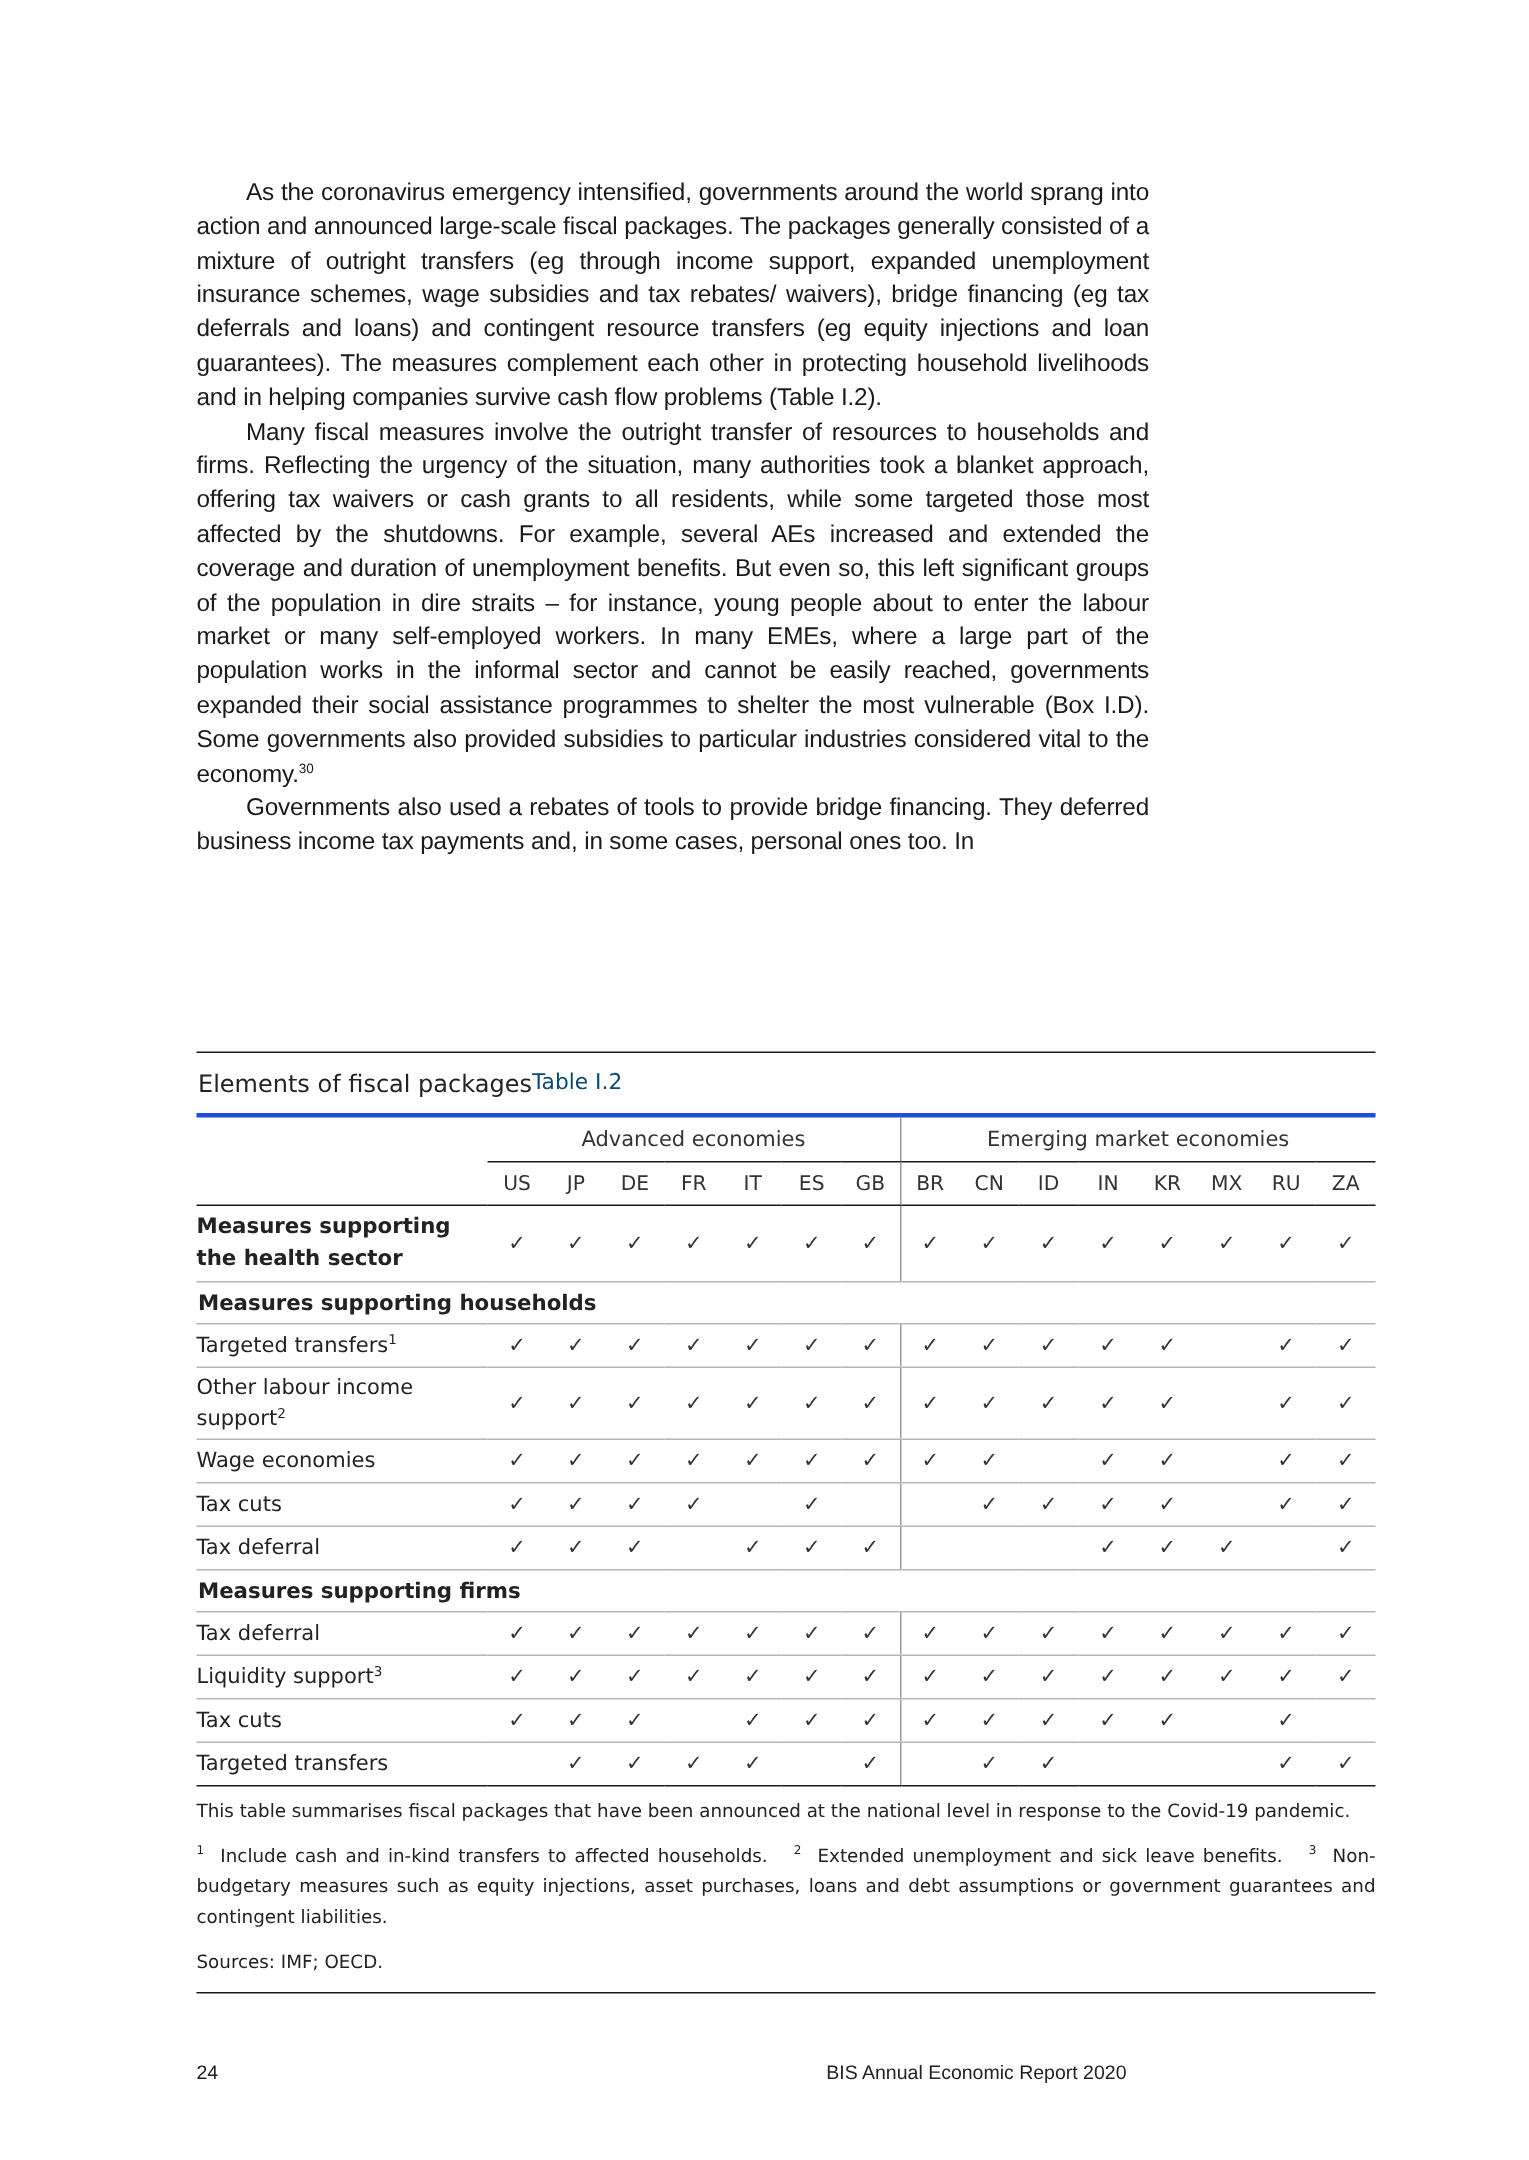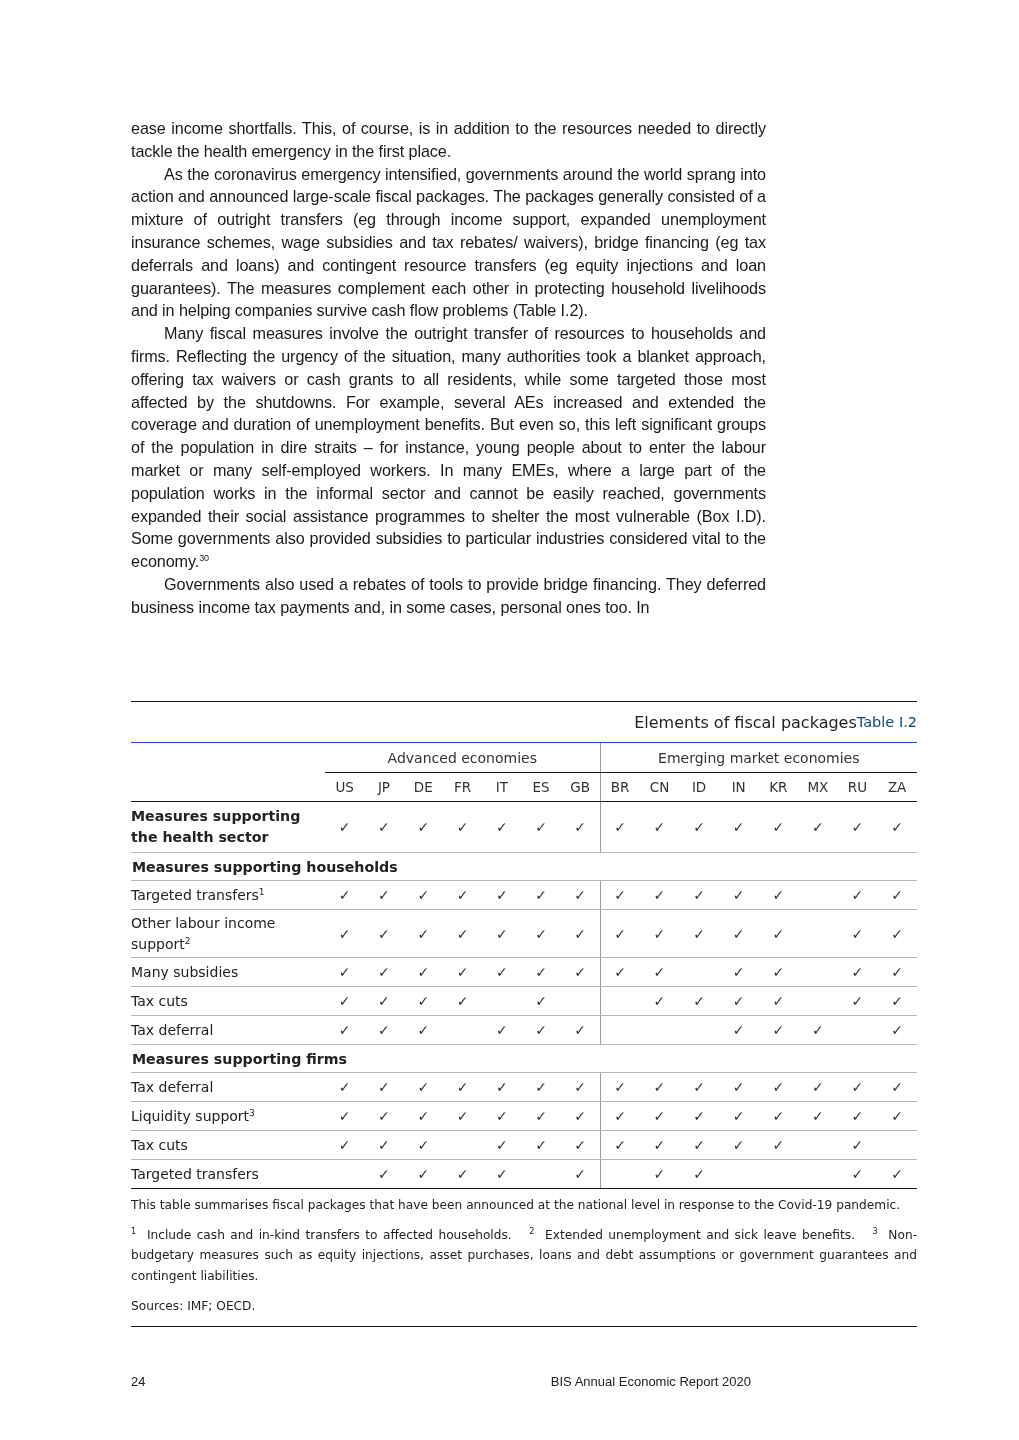--- a/index.html
+++ b/index.html
@@ -16,22 +16,22 @@
   }
   .body-text p { margin: 0; }
   .body-text p.indent { text-indent: 33px; }
   .body-text sup { font-size: 9px; line-height: 0; vertical-align: 6px; }
 
   .table-block {
     position: absolute; left: 131px; top: 701px; width: 786px;
     border-top: 1px solid #1a1a1a;
   }
   .tbl-title-row {
-    display: flex; justify-content: flex-end; align-items: center;
-    height: 40px; border-bottom: 1px solid #1d4ed8;
+    display: flex; justify-content: flex-start; align-items: center;
+    height: 40px; border-bottom: 3px solid #1d4ed8;
     font-family: "DejaVu Sans", sans-serif;
   }
   .tbl-title { font-size: 16px; color: #222; padding-left: 1px; }
   .tbl-num { font-size: 14.5px; color: #0c4a6e; }
 
   table.fiscal {
     border-collapse: collapse; width: 786px; table-layout: fixed;
     font-family: "DejaVu Sans", sans-serif; font-size: 13.5px; color: #222;
   }
   table.fiscal col.label { width: 194px; }
@@ -73,21 +73,20 @@
   }
   .footer-right {
     position: absolute; right: 268px; top: 1374px;
     font-family: "Liberation Sans", sans-serif; font-size: 13px; color: #222;
   }
 </style>
 </head>
 <body>
 
 <div class="body-text">
-  <p>ease income shortfalls. This, of course, is in addition to the resources needed to directly tackle the health emergency in the first place.</p>
   <p class="indent">As the coronavirus emergency intensified, governments around the world sprang into action and announced large-scale fiscal packages. The packages generally consisted of a mixture of outright transfers (eg through income support, expanded unemployment insurance schemes, wage subsidies and tax rebates/ waivers), bridge financing (eg tax deferrals and loans) and contingent resource transfers (eg equity injections and loan guarantees). The measures complement each other in protecting household livelihoods and in helping companies survive cash flow problems (Table I.2).</p>
   <p class="indent"><span>Many fiscal measures involve the outright transfer of resources to households and firms. Reflecting the urgency of the situation, many authorities took a blanket approach, offering tax waivers or cash grants to all residents, while some targeted those most affected by the shutdowns. For example, several AEs increased and extended the coverage and duration of unemployment benefits. But even so, this left significant groups of the population in dire straits – for instance, young people about to enter the labour market or many self-employed workers. In many EMEs, where a large part of the population works in the informal sector and cannot be easily reached, governments expanded their social assistance programmes to shelter the most vulnerable (Box I.D). Some governments also provided subsidies to particular industries considered vital to the economy.</span><sup>30</sup></p>
   <p class="indent">Governments also used a rebates of tools to provide bridge financing. They deferred business income tax payments and, in some cases, personal ones too. In</p>
 </div>
 
 <div class="table-block">
   <div class="tbl-title-row">
     <span class="tbl-title">Elements of fiscal packages</span>
     <span class="tbl-num">Table I.2</span>
   </div>
@@ -188,21 +187,21 @@
           <td class="mark divider"><span>✓</span></td>
           <td class="mark"><span>✓</span></td>
           <td class="mark"><span>✓</span></td>
           <td class="mark"><span>✓</span></td>
           <td class="mark"><span>✓</span></td>
           <td class="mark"></td>
           <td class="mark"><span>✓</span></td>
           <td class="mark"><span>✓</span></td>
         </tr>
         <tr class="r1">
-          <td class="rlabel"><span>Many subsidies</span></td>
+          <td class="rlabel"><span>Wage economies</span></td>
           <td class="mark"><span>✓</span></td>
           <td class="mark"><span>✓</span></td>
           <td class="mark"><span>✓</span></td>
           <td class="mark"><span>✓</span></td>
           <td class="mark"><span>✓</span></td>
           <td class="mark"><span>✓</span></td>
           <td class="mark"><span>✓</span></td>
           <td class="mark divider"><span>✓</span></td>
           <td class="mark"><span>✓</span></td>
           <td class="mark"></td>

